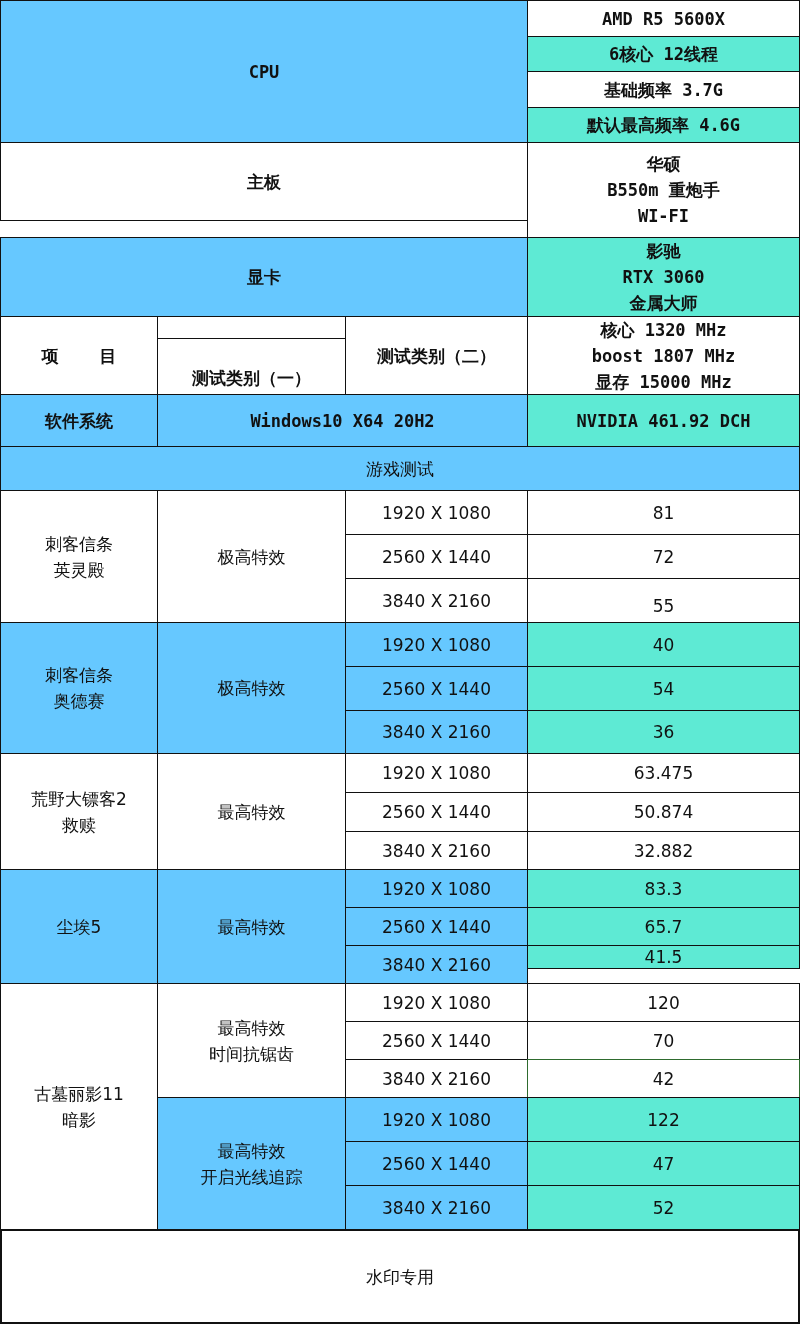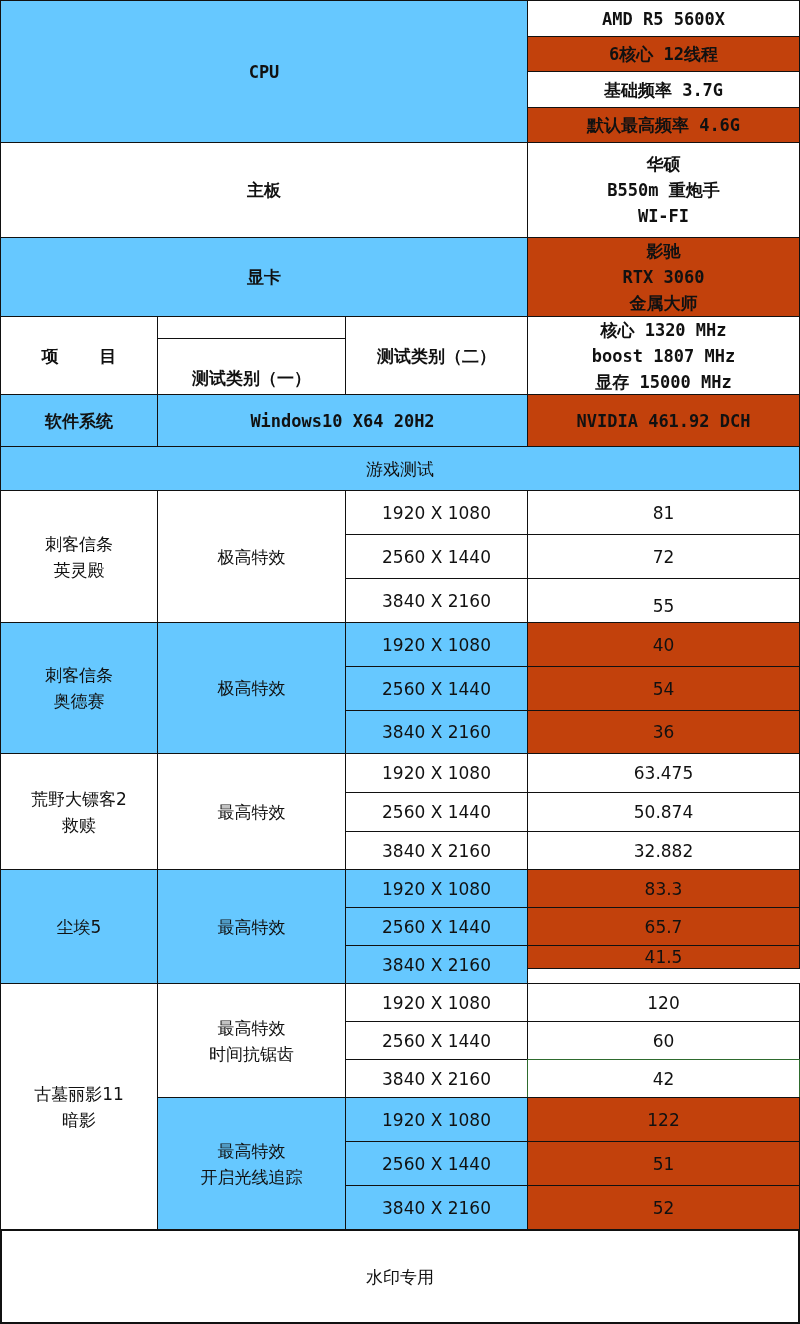--- a/index.html
+++ b/index.html
@@ -3,34 +3,34 @@
 <meta charset="utf-8">
 <style>
   html, body { margin:0; padding:0; background:#fff; }
   body { width:800px; height:1324px; position:relative; overflow:hidden;
          font-family:"DejaVu Sans", sans-serif; color:#111; }
   .c { position:absolute; box-sizing:border-box; border:1.5px solid #111;
        display:flex; align-items:center; justify-content:center; text-align:center;
        font-size:17px; line-height:26px; white-space:pre-line; }
   .b { font-weight:bold; font-family:"DejaVu Sans Mono", monospace; }
   .blue { background:#66c8ff; }
-  .peach { background:#c2410c; }
+  .peach { background:#5eead4; }
   .white { background:#fff; }
   .thick { border-width:2.5px; }
 </style>
 </head>
 <body>
 
 <div class="c blue b" style="left:0;top:0;width:528px;height:143px;">CPU</div>
 <div class="c white b" style="left:527px;top:0;width:273px;height:37px;">AMD R5 5600X</div>
 <div class="c peach b" style="left:527px;top:36px;width:273px;height:36px;">6核心 12线程</div>
 <div class="c white b" style="left:527px;top:71px;width:273px;height:37px;">基础频率  3.7G</div>
 <div class="c peach b" style="left:527px;top:107px;width:273px;height:36px;">默认最高频率  4.6G</div>
 
-<div class="c white b" style="left:0;top:142px;width:528px;height:96px;">主板</div>
+<div class="c white b" style="left:0;top:142px;width:528px;height:79px;">主板</div>
 <div class="c white b" style="left:527px;top:142px;width:273px;height:96px;">华硕
 B550m 重炮手
 WI-FI</div>
 
 <div class="c blue b" style="left:0;top:237px;width:528px;height:80px;">显卡</div>
 <div class="c peach b" style="left:527px;top:237px;width:273px;height:80px;">影驰
 RTX 3060
 金属大师</div>
 
 <div class="c white b" style="left:0;top:316px;width:158px;height:79px;white-space:pre;">项    目</div>
@@ -85,26 +85,26 @@
 <div class="c blue" style="left:345px;top:945px;width:183px;height:39px;">3840 X 2160</div>
 <div class="c peach" style="left:527px;top:945px;width:273px;height:24px;">41.5</div>
 
 <div class="c white" style="left:0;top:983px;width:158px;height:247px;">古墓丽影11
 暗影</div>
 <div class="c white" style="left:157px;top:983px;width:189px;height:115px;">最高特效
 时间抗锯齿</div>
 <div class="c white" style="left:345px;top:983px;width:183px;height:39px;">1920 X 1080</div>
 <div class="c white" style="left:527px;top:983px;width:273px;height:39px;">120</div>
 <div class="c white" style="left:345px;top:1021px;width:183px;height:39px;">2560 X 1440</div>
-<div class="c white" style="left:527px;top:1021px;width:273px;height:39px;">60</div>
+<div class="c white" style="left:527px;top:1021px;width:273px;height:39px;">70</div>
 <div class="c white" style="left:345px;top:1059px;width:183px;height:39px;">3840 X 2160</div>
 <div class="c white" style="left:527px;top:1059px;width:273px;height:39px;border-color:#2e6b2e;">42</div>
 
 <div class="c blue" style="left:157px;top:1097px;width:189px;height:133px;">最高特效
 开启光线追踪</div>
 <div class="c blue" style="left:345px;top:1097px;width:183px;height:45px;">1920 X 1080</div>
 <div class="c peach" style="left:527px;top:1097px;width:273px;height:45px;">122</div>
 <div class="c blue" style="left:345px;top:1141px;width:183px;height:45px;">2560 X 1440</div>
-<div class="c peach" style="left:527px;top:1141px;width:273px;height:45px;">51</div>
+<div class="c peach" style="left:527px;top:1141px;width:273px;height:45px;">47</div>
 <div class="c blue" style="left:345px;top:1185px;width:183px;height:45px;">3840 X 2160</div>
 <div class="c peach" style="left:527px;top:1185px;width:273px;height:45px;">52</div>
 
 <div class="c white thick" style="left:0;top:1229px;width:800px;height:95px;">水印专用</div>
 
 </body></html>

